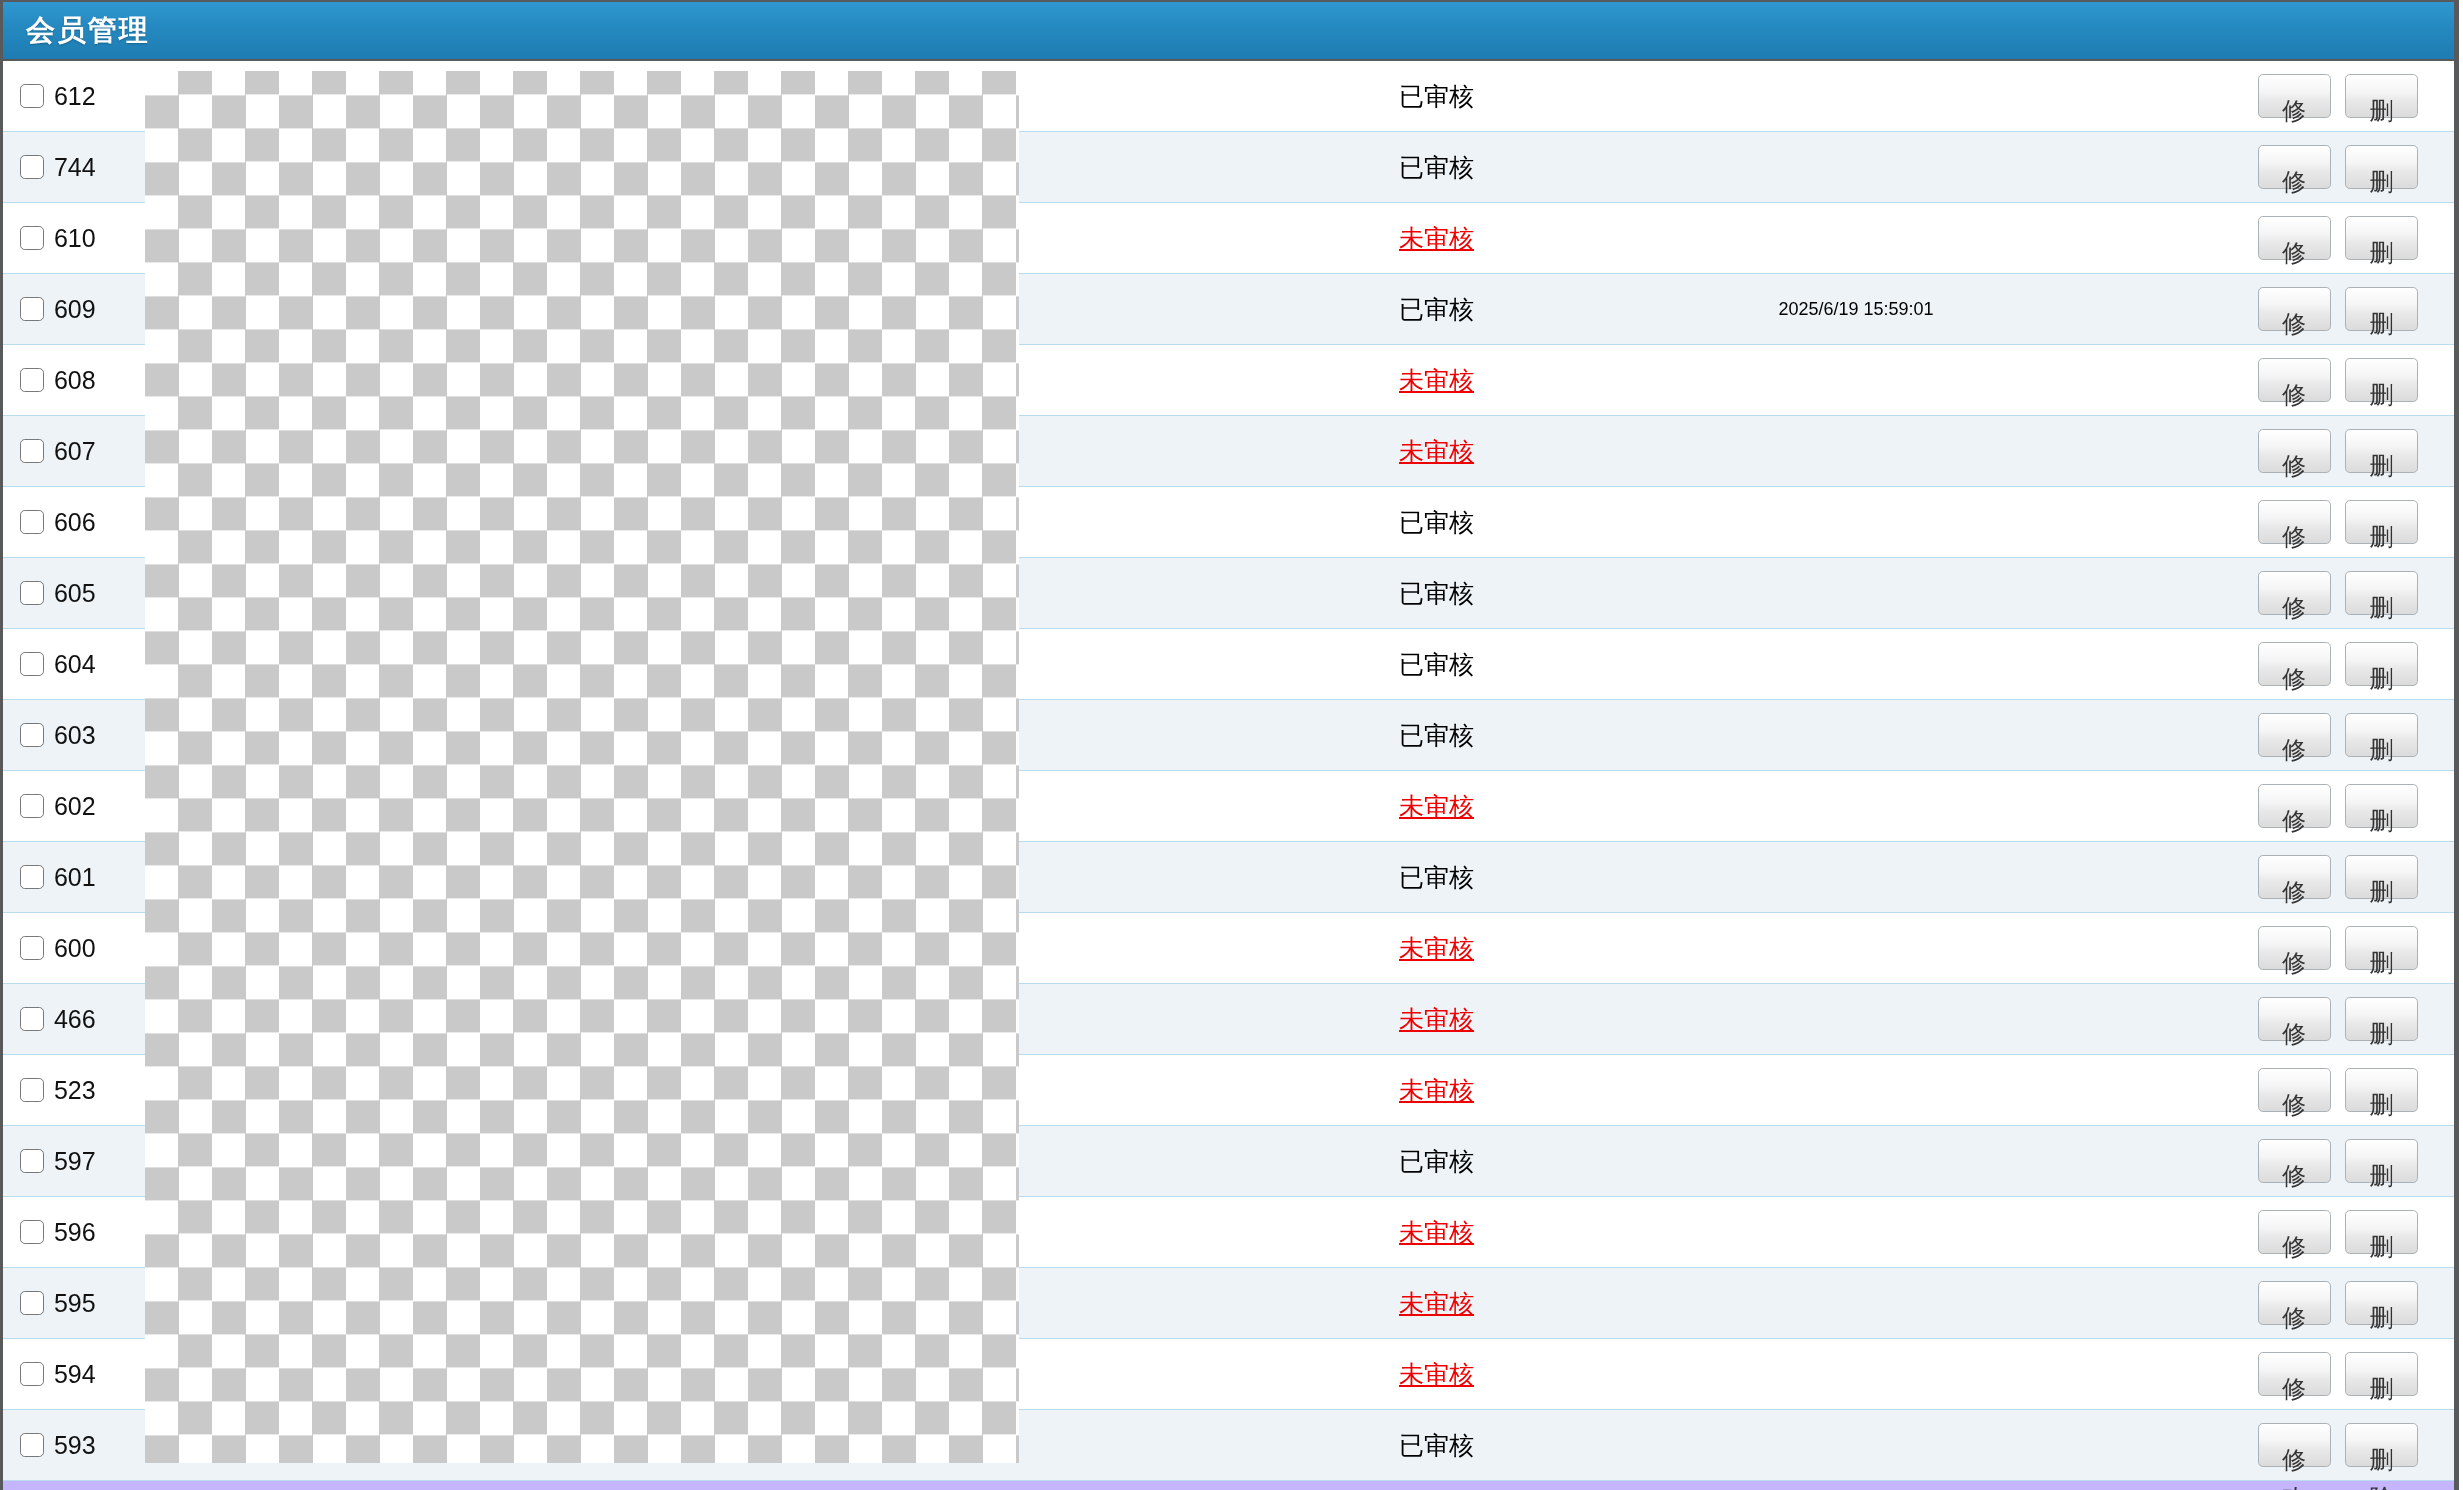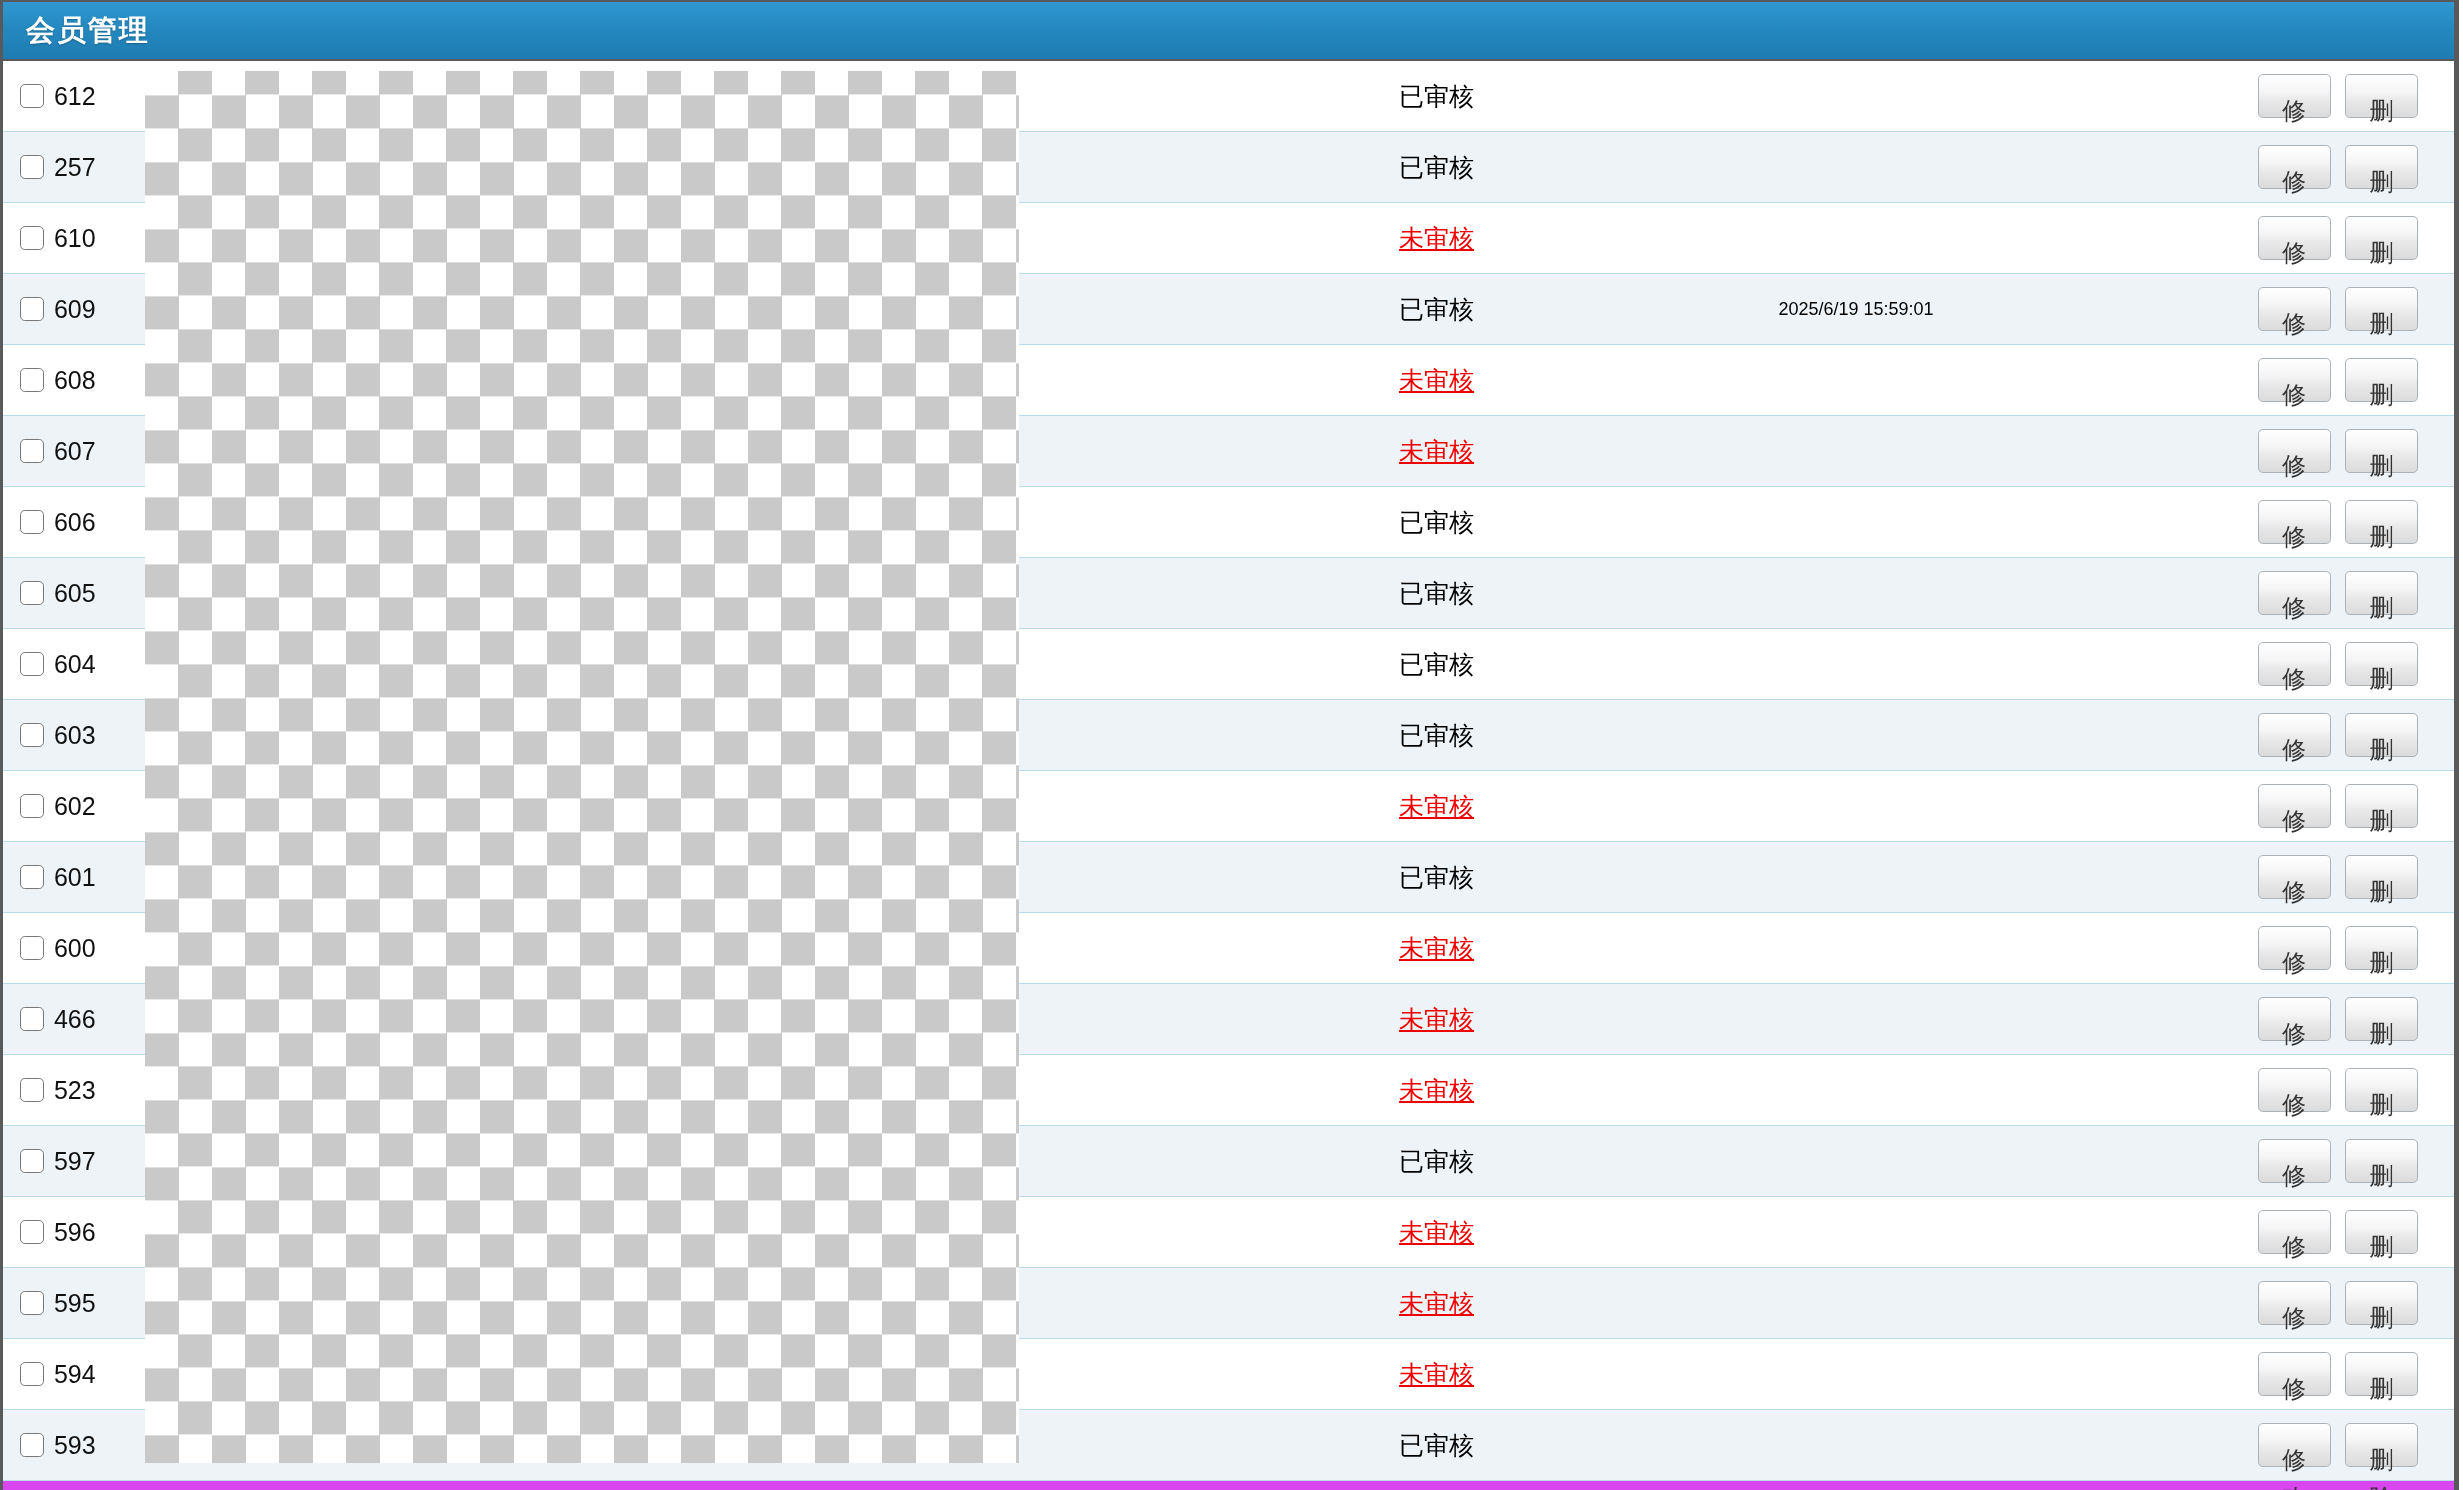--- a/index.html
+++ b/index.html
@@ -3,21 +3,21 @@
 <meta charset="utf-8">
 <style>
   html,body{margin:0;padding:0;}
   body{
     width:2463px;height:1491px;overflow:hidden;background:#fff;
     font-family:"Liberation Sans","DejaVu Sans",sans-serif;
   }
   .page{
     position:relative;width:2459px;height:1491px;box-sizing:border-box;
     border-top:2.9px solid #58595b;border-left:3.8px solid #58595b;border-right:5.8px solid #58595b;
-    background:#d946ef;
+    background:#c4b5fd;
   }
   .titlebar{
     height:57px;border-bottom:2.9px solid #58595b;
     background:linear-gradient(180deg,#3097d0 0%,#2489c0 45%,#1e7cb2 100%);
     display:flex;align-items:center;padding-left:23px;box-sizing:content-box;
   }
   .titlebar h1{
     margin:0;font-size:29px;font-weight:bold;color:#fff;letter-spacing:1.9px;
     text-shadow:0 1px 1.9px rgba(0,0,0,.25);
   }
@@ -69,21 +69,21 @@
     <span class="status ok">已审核</span>
     <span class="ts"></span>
     <span class="actions">
       <button class="btn edit">修改</button>
       <button class="btn del">删除</button>
     </span>
   </div>
 
   <div class="row tint">
     <input type="checkbox" class="cb" style="">
-    <span class="rid">257</span>
+    <span class="rid">744</span>
     <span class="status ok">已审核</span>
     <span class="ts"></span>
     <span class="actions">
       <button class="btn edit">修改</button>
       <button class="btn del">删除</button>
     </span>
   </div>
 
   <div class="row plain">
     <input type="checkbox" class="cb" style="">

